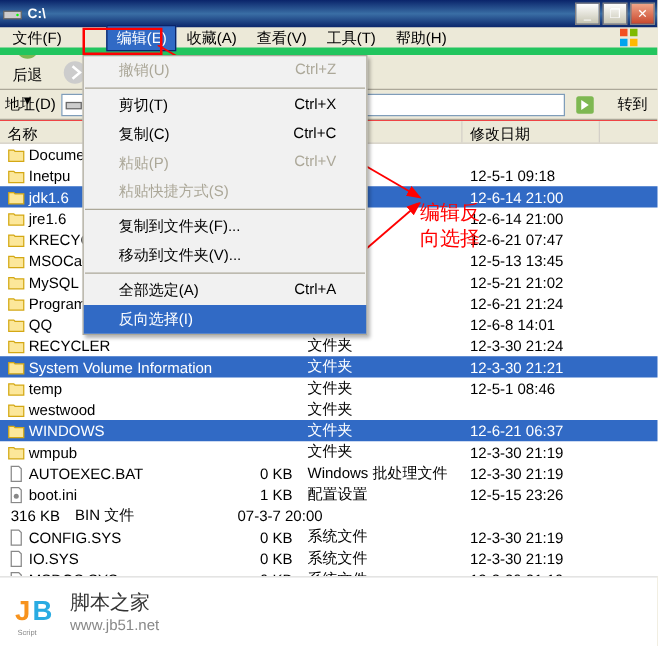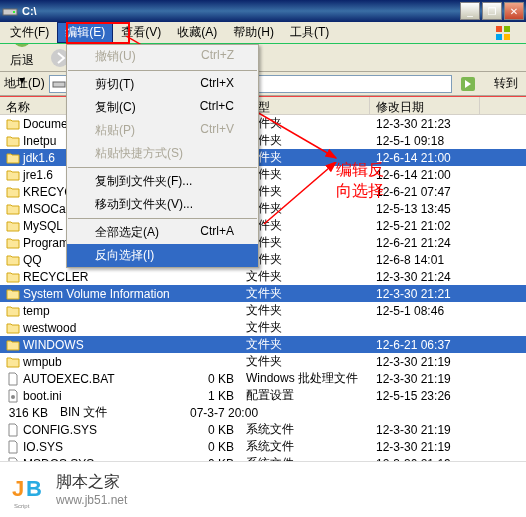--- a/index.html
+++ b/index.html
@@ -3,43 +3,43 @@
 <meta charset="utf-8">
 <style>
 * { box-sizing: border-box; margin: 0; padding: 0; }
 body { font-family: "SimSun", "MS Sans Serif", sans-serif; font-size: 12px; background: #ece9d8; width: 526px; height: 517px; overflow: hidden; position: relative; }
 .titlebar { background: linear-gradient(to bottom, #0a246a, #3a6ea5 50%, #0a246a); height: 22px; color: white; display: flex; align-items: center; padding: 0 2px; }
 .titlebar-icon { width: 16px; height: 16px; margin-right: 4px; }
 .titlebar-text { flex: 1; font-weight: bold; font-size: 11px; }
 .win-btns { display: flex; gap: 2px; }
 .win-btn { width: 20px; height: 18px; background: linear-gradient(to bottom, #fefefe, #c7c5b2); border: 1px solid #848284; font-size: 10px; display: flex; align-items: center; justify-content: center; cursor: pointer; }
 .win-btn.close { background: linear-gradient(to bottom, #f1a689, #c8482d); color: white; }
-.menubar { background: #ece9d8; height: 22px; display: flex; align-items: center; padding: 0 2px; border-bottom: 1px solid #22c55e; position: relative; }
+.menubar { background: #ece9d8; height: 22px; display: flex; align-items: center; padding: 0 2px; border-bottom: 6px solid #22c55e; position: relative; }
 .menu-item { padding: 2px 8px; cursor: pointer; }
-.menu-item.active { background: #316ac5; color: white; border: 1px solid #0a246a; padding: 1px 7px; }
+.menu-item.active { background: #316ac5; color: white; border: 1px solid #0a246a; padding: 1px 7px; margin-left: 28px; }
 .win-logo { margin-left: auto; width: 30px; height: 18px; }
 .toolbar { background: #ece9d8; height: 28px; display: flex; align-items: center; padding: 0 4px; border-bottom: 1px solid #aca899; gap: 4px; }
 .tb-btn { display: flex; align-items: center; gap: 4px; padding: 2px 6px; cursor: pointer; flex-direction: column; }
 .tb-btn.disabled { color: #aca899; }
 .addrbar { background: #ece9d8; height: 24px; display: flex; align-items: center; padding: 0 4px; border-bottom: 1px solid #aca899; gap: 4px; }
 .addr-input { flex: 1; background: white; border: 1px solid #7f9db9; height: 18px; display: flex; align-items: center; padding: 0 2px; }
 .go-btn { display: flex; align-items: center; gap: 18px; padding: 2px 4px; cursor: pointer; }
 .filelist { background: white; position: absolute; top: 96px; left: 0; right: 0; bottom: 56px; overflow: auto; border-top: 1px solid #ef4444; }
 .list-header { display: flex; background: #ece9d8; border-bottom: 1px solid #d4d0c8; height: 18px; position: sticky; top: 0; }
 .col-h { border-right: 1px solid #d4d0c8; padding: 2px 6px; font-size: 12px; cursor: pointer; }
 .col-name { width: 186px; }
 .col-size { width: 54px; text-align: right; }
 .col-type { width: 130px; }
 .col-date { width: 110px; }
 .row { display: flex; height: 17px; align-items: center; }
 .row.sel { background: #316ac5; color: white; }
 .cell { padding: 0 6px; display: flex; align-items: center; gap: 3px; overflow: hidden; white-space: nowrap; }
 .cell.size { text-align: right; justify-content: flex-end; }
 .fic { width: 14px; height: 14px; flex-shrink: 0; }
-.dropdown { position: absolute; top: 44px; left: 66px; width: 193px; background: #f1f1f1; border: 1px solid #aca899; box-shadow: 2px 2px 3px rgba(0,0,0,0.3); z-index: 100; }
+.dropdown { position: absolute; top: 44px; left: 66px; width: 228px; background: #f1f1f1; border: 1px solid #aca899; box-shadow: 2px 2px 3px rgba(0,0,0,0.3); z-index: 100; }
 .dd-item { padding: 3px 24px 3px 28px; display: flex; justify-content: space-between; cursor: pointer; position: relative; }
 .dd-item.disabled { color: #aca899; }
 .dd-item.hl { background: #316ac5; color: white; }
 .dd-sep { height: 1px; background: #aca899; margin: 2px 1px; }
 .annotation { position: absolute; color: #ff0000; font-size: 16px; font-family: "SimSun"; z-index: 50; pointer-events: none; }
 .footer { position: absolute; bottom: 0; left: 0; right: 0; height: 56px; background: white; display: flex; align-items: center; padding: 0 8px; gap: 8px; border-top: 1px solid #ddd; }
 .footer-logo { width: 40px; height: 40px; }
 .footer-text { flex: 1; }
 .footer-site { color: #888; font-size: 12px; }
 svg.arrow-line { position: absolute; z-index: 60; pointer-events: none; }
@@ -57,24 +57,24 @@
   <div class="win-btns">
     <div class="win-btn">_</div>
     <div class="win-btn">❐</div>
     <div class="win-btn close">✕</div>
   </div>
 </div>
 
 <div class="menubar">
   <div class="menu-item">文件(F)</div>
   <div class="menu-item active">编辑(E)</div>
+  <div class="menu-item">收藏(A)</div>
   <div class="menu-item">查看(V)</div>
-  <div class="menu-item">收藏(A)</div>
+  <div class="menu-item">工具(T)</div>
   <div class="menu-item">帮助(H)</div>
-  <div class="menu-item">工具(T)</div>
   <svg class="win-logo" viewBox="0 0 30 18">
       <rect x="2" y="2" width="6" height="6" fill="#f25022"></rect>
       <rect x="10" y="2" width="6" height="6" fill="#7fba00"></rect>
       <rect x="2" y="10" width="6" height="6" fill="#00a4ef"></rect>
       <rect x="10" y="10" width="6" height="6" fill="#ffb900"></rect>
     </svg>
 </div>
 
 <div class="red-box-menu"></div>
 
@@ -182,21 +182,20 @@
   <div id="rows">
       <div class="row">
         <div class="cell col-name">
           <svg class="fic" viewBox="0 0 14 14">
             <path d="M1 3h4l1 1h7v8H1z" fill="#fce79a" stroke="#d4a814"></path>
           </svg>
           <span>Docume</span>
         </div>
         <div class="cell col-size size"></div>
         <div class="cell col-type">文件夹</div>
-        <div class="cell col-date">12-3-30 21:23</div>
       </div>
       <div class="row">
         <div class="cell col-name">
           <svg class="fic" viewBox="0 0 14 14">
             <path d="M1 3h4l1 1h7v8H1z" fill="#fce79a" stroke="#d4a814"></path>
           </svg>
           <span>Inetpu</span>
         </div>
         <div class="cell col-size size"></div>
         <div class="cell col-type">文件夹</div>

